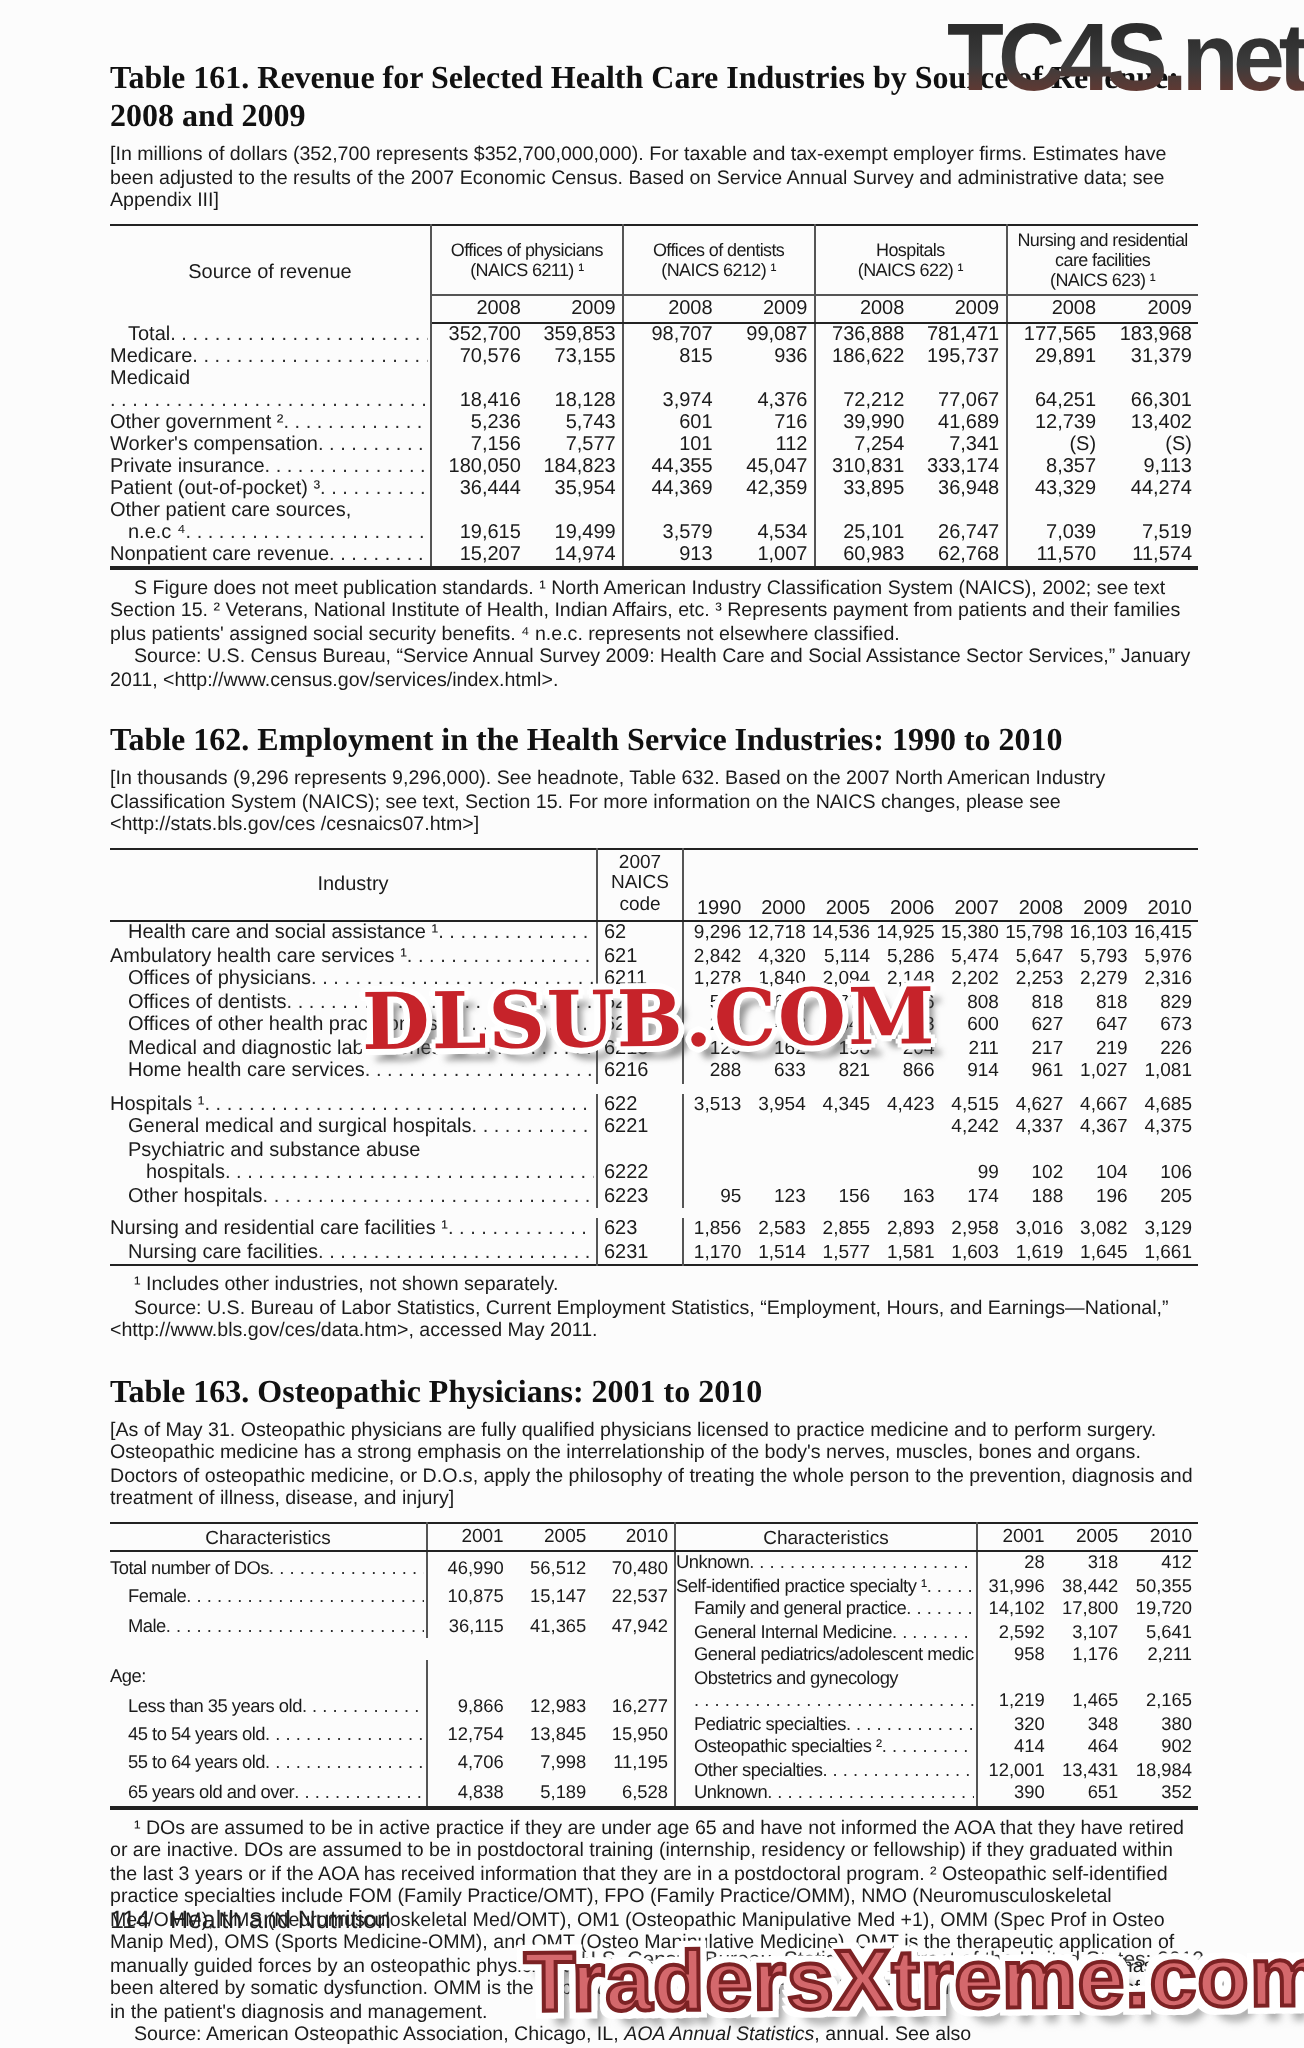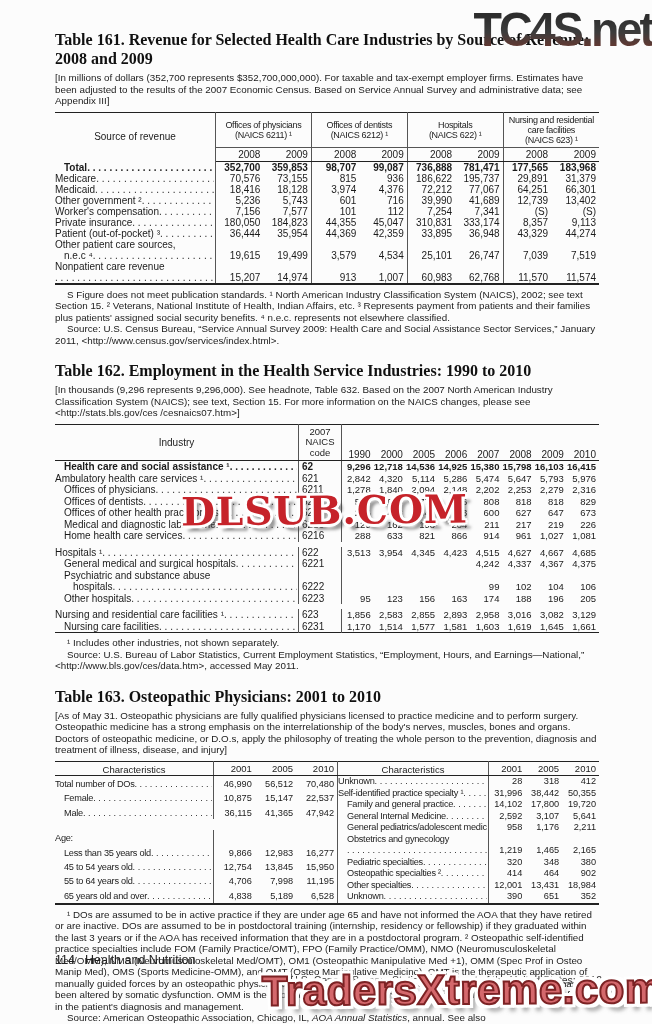--- a/index.html
+++ b/index.html
@@ -8,21 +8,21 @@
   .content{position:absolute;left:55px;top:30px;width:544px;z-index:1;}
 
   .t-title{font-family:"Liberation Serif",serif;font-weight:bold;font-size:16px;line-height:19px;margin:0 0 4px 0;color:#111;}
   .headnote{font-size:9.8px;line-height:11.5px;margin:0 0 5px 0;}
   .fnblock{margin:4px 0 0 0;}
   .fnote{font-size:9.8px;line-height:11.5px;margin:0;text-indent:12px;}
 
   table{border-collapse:collapse;width:100%;table-layout:fixed;}
   th,td{padding:0;font-weight:normal;vertical-align:bottom;}
   .num{text-align:right;padding-right:3px;white-space:nowrap;}
-  tr.b td{font-weight:bold;}
+  tr.b td{font-weight:normal;}
   .lw{display:flex;overflow:hidden;}
   .lt{white-space:nowrap;}
   .dots{flex:1;overflow:hidden;white-space:nowrap;color:#2a2a2a;}
   .dots::after{content:" . . . . . . . . . . . . . . . . . . . . . . . . . . . . . . . . . . . . . . . . . .";}
   .line1{white-space:nowrap;overflow:hidden;}
 
   
   #t161{border-top:1.5px solid #222;border-bottom:2px solid #222;font-size:10px;line-height:11px;margin-bottom:2px;}
   #t161 .stub{width:160px;text-align:center;vertical-align:middle;border-right:1px solid #555;font-size:10px;}
   #t161 th.grp{font-size:9px;letter-spacing:-0.3px;line-height:10px;text-align:center;white-space:pre-line;
@@ -136,21 +136,21 @@
             <td class="num">73,155</td>
             <td class="num gs">815</td>
             <td class="num">936</td>
             <td class="num gs">186,622</td>
             <td class="num">195,737</td>
             <td class="num gs">29,891</td>
             <td class="num">31,379</td>
           </tr>
           <tr>
             <td class="lbl">
-              <div class="lw" style="padding-left: 0px;">
+              <div class="lw" style="padding-left: 0px; flex-direction: column;">
                 <span class="lt">Medicaid</span>
                 <span class="dots"></span>
               </div>
             </td>
             <td class="num gs">18,416</td>
             <td class="num">18,128</td>
             <td class="num gs">3,974</td>
             <td class="num">4,376</td>
             <td class="num gs">72,212</td>
             <td class="num">77,067</td>
@@ -233,21 +233,21 @@
             <td class="num">19,499</td>
             <td class="num gs">3,579</td>
             <td class="num">4,534</td>
             <td class="num gs">25,101</td>
             <td class="num">26,747</td>
             <td class="num gs">7,039</td>
             <td class="num">7,519</td>
           </tr>
           <tr>
             <td class="lbl">
-              <div class="lw" style="padding-left: 0px; flex-direction: column;">
+              <div class="lw" style="padding-left: 0px;">
                 <span class="lt">Nonpatient care revenue</span>
                 <span class="dots"></span>
               </div>
             </td>
             <td class="num gs">15,207</td>
             <td class="num">14,974</td>
             <td class="num gs">913</td>
             <td class="num">1,007</td>
             <td class="num gs">60,983</td>
             <td class="num">62,768</td>

